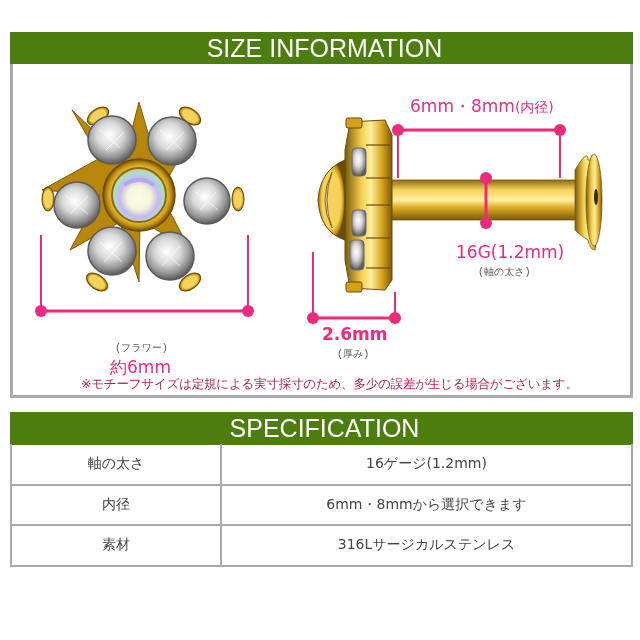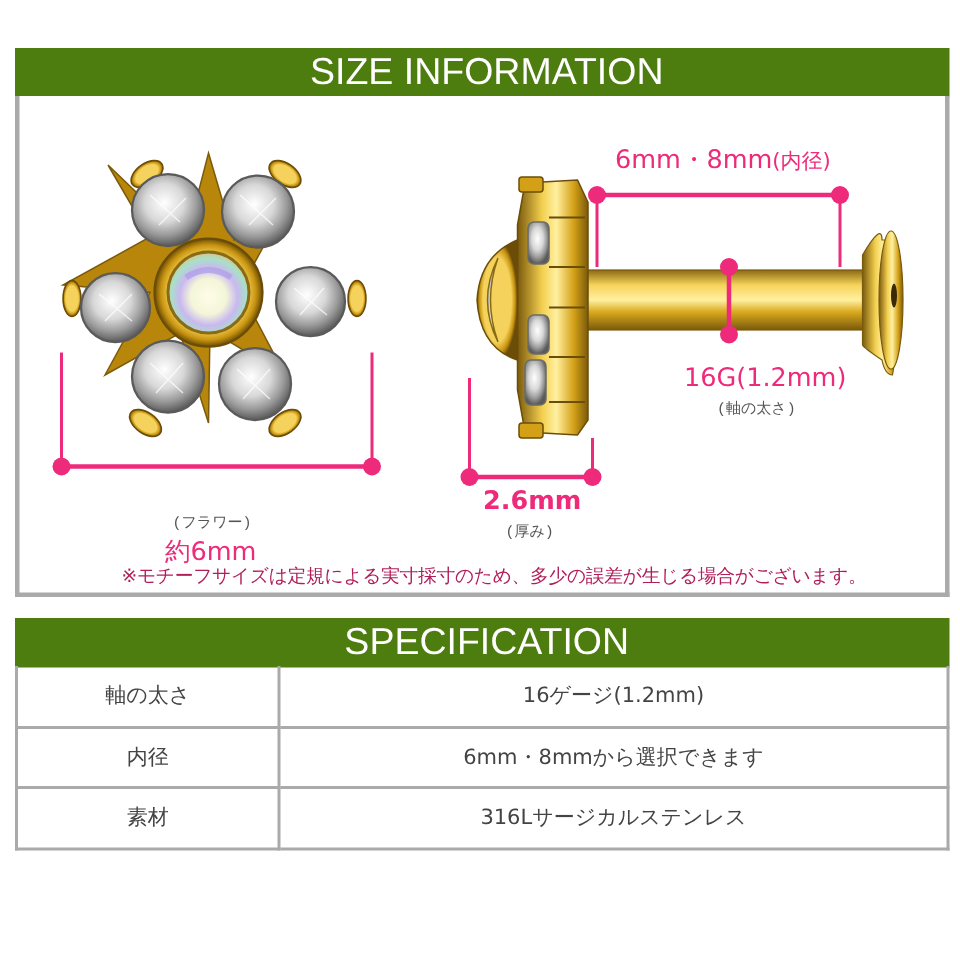--- a/index.html
+++ b/index.html
@@ -31,21 +31,21 @@
   svg.art { position: absolute; left: 0; top: 0; }
 
   table#spec-table {
     position: absolute; left: 10px; top: 444px; width: 623px; border-collapse: collapse;
     font-size: 14px; color: #444444;
   }
   #spec-table td {
     border: 2.5px solid #aaaaaa; height: 40.5px; text-align: center; vertical-align: middle;
     border-top: none;
   }
-  #spec-table td.k { width: 175px; }
+  #spec-table td.k { width: 210px; }
 </style>
 </head>
 <body>
 
 <div class="section-header" id="size-header">
   <span>SIZE INFORMATION</span>
 </div>
 
 <div id="size-box"></div>
 

